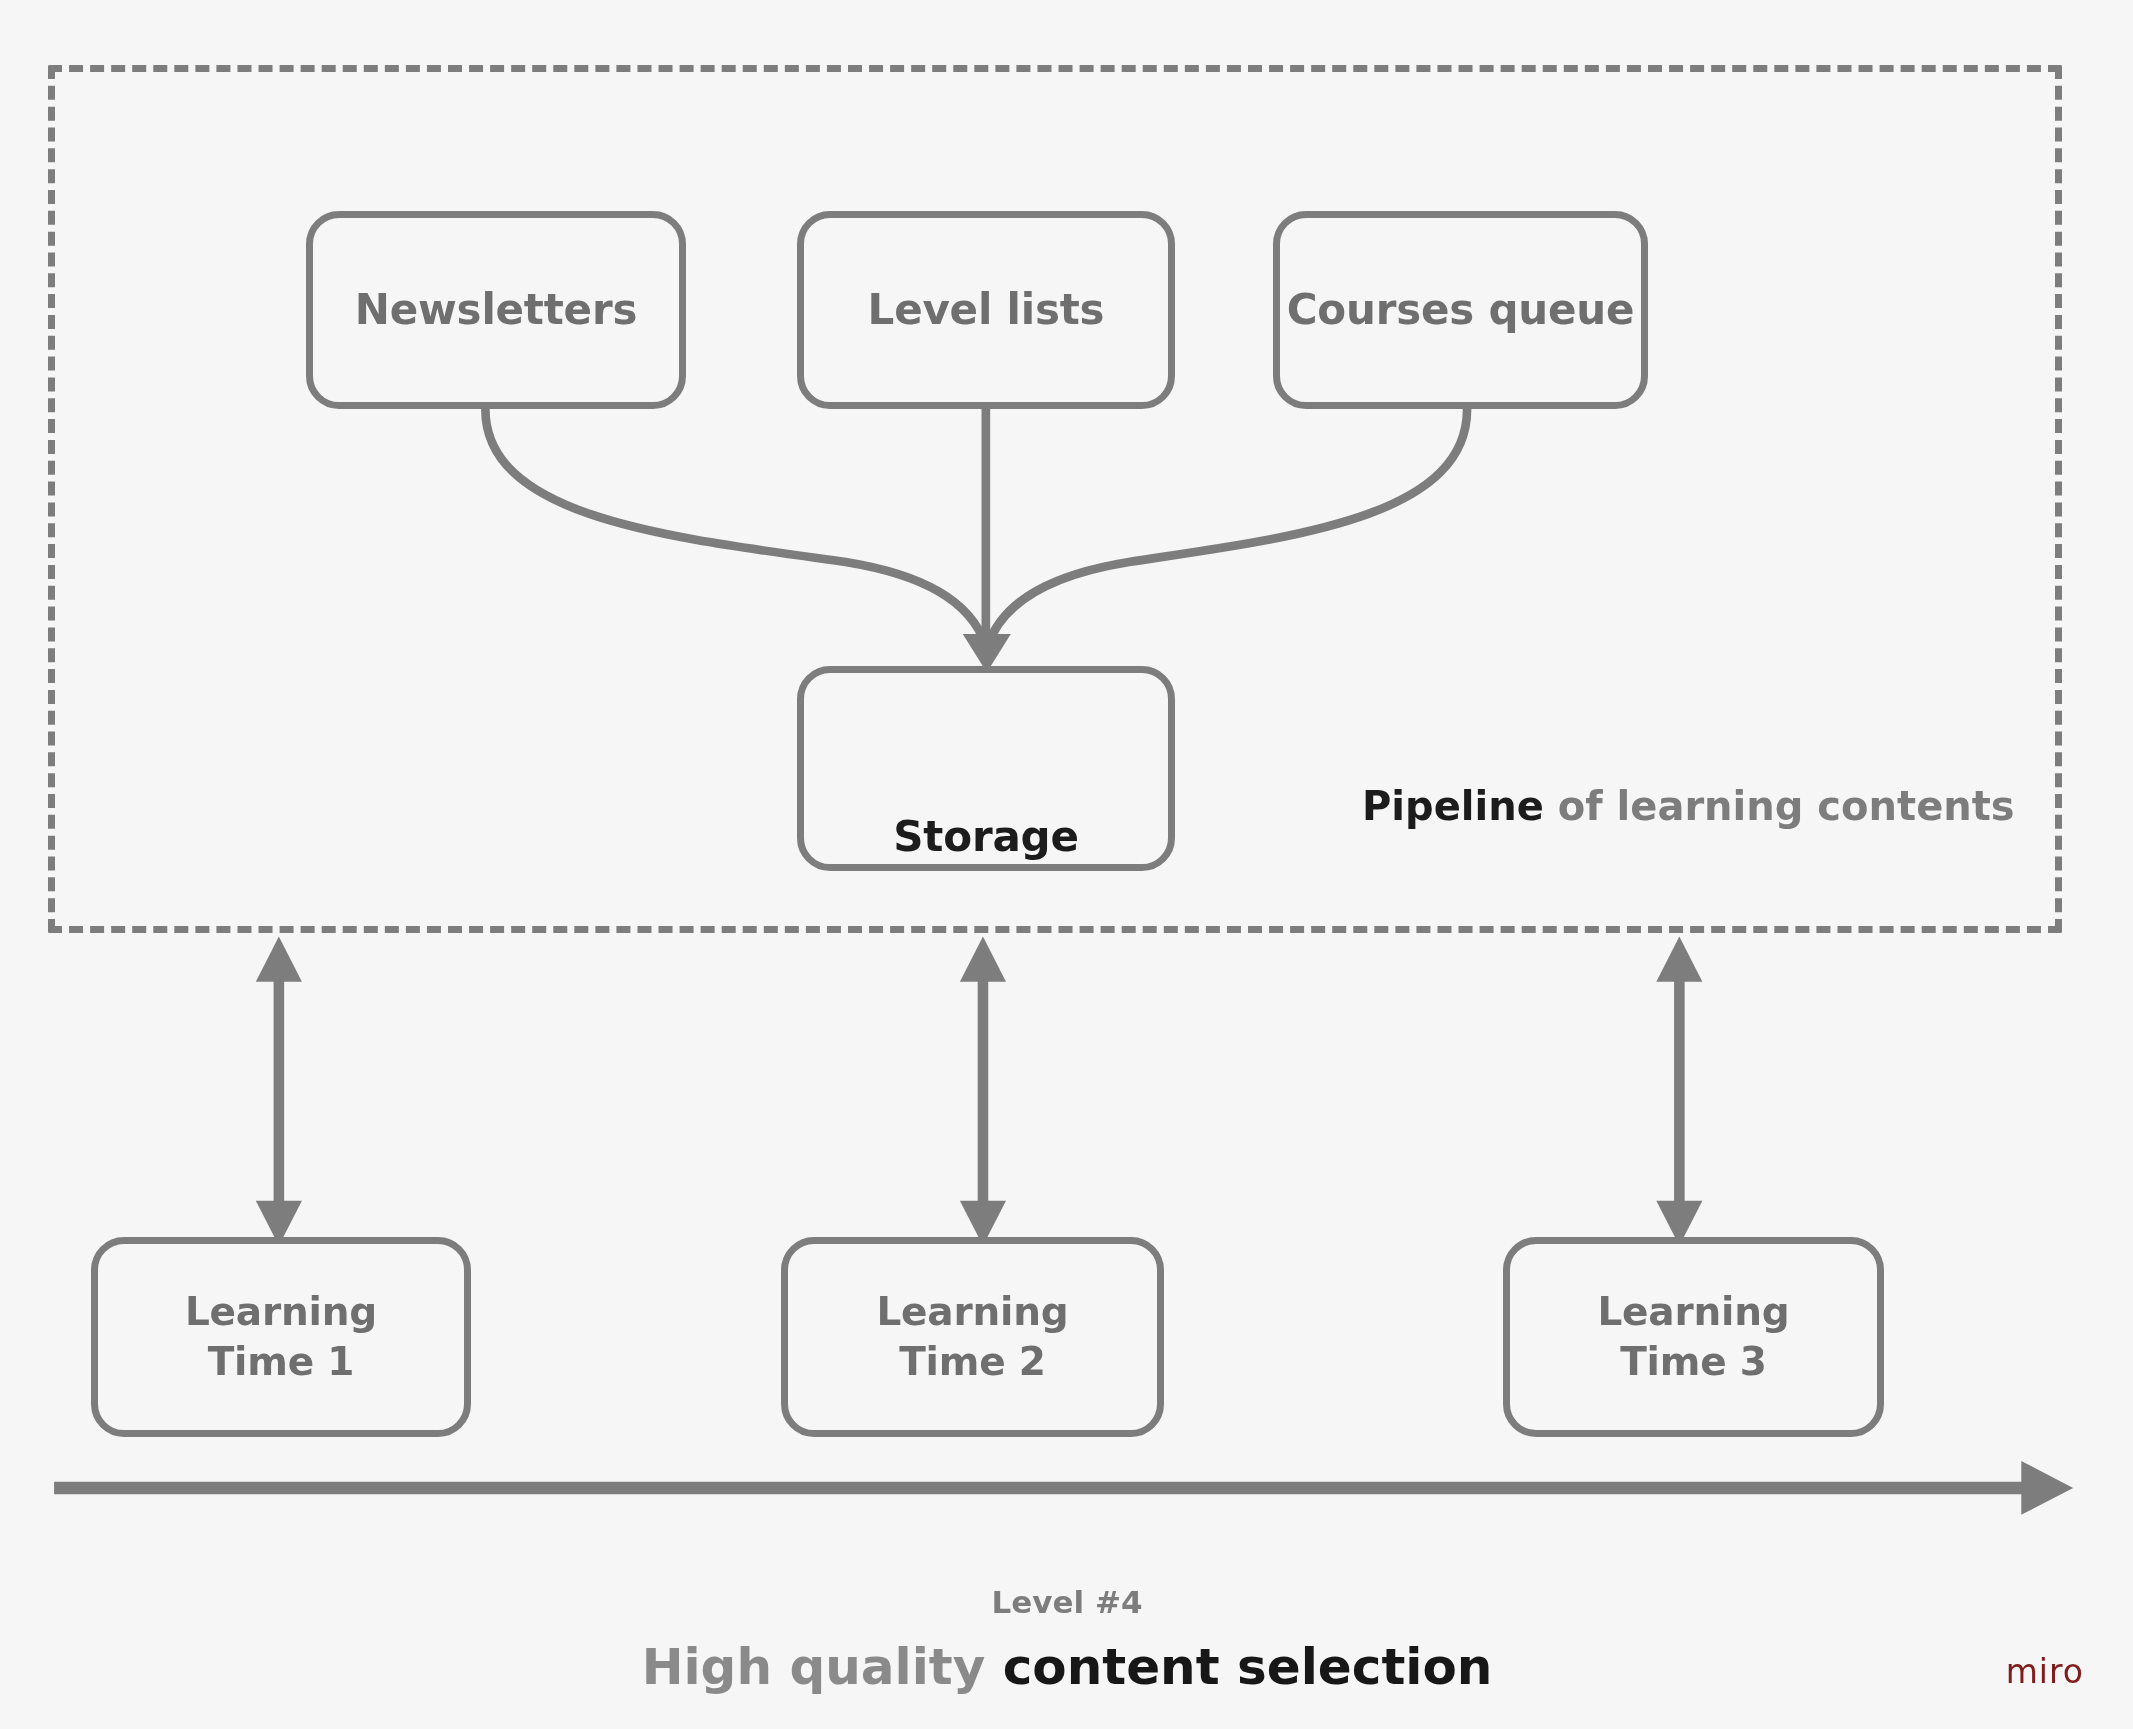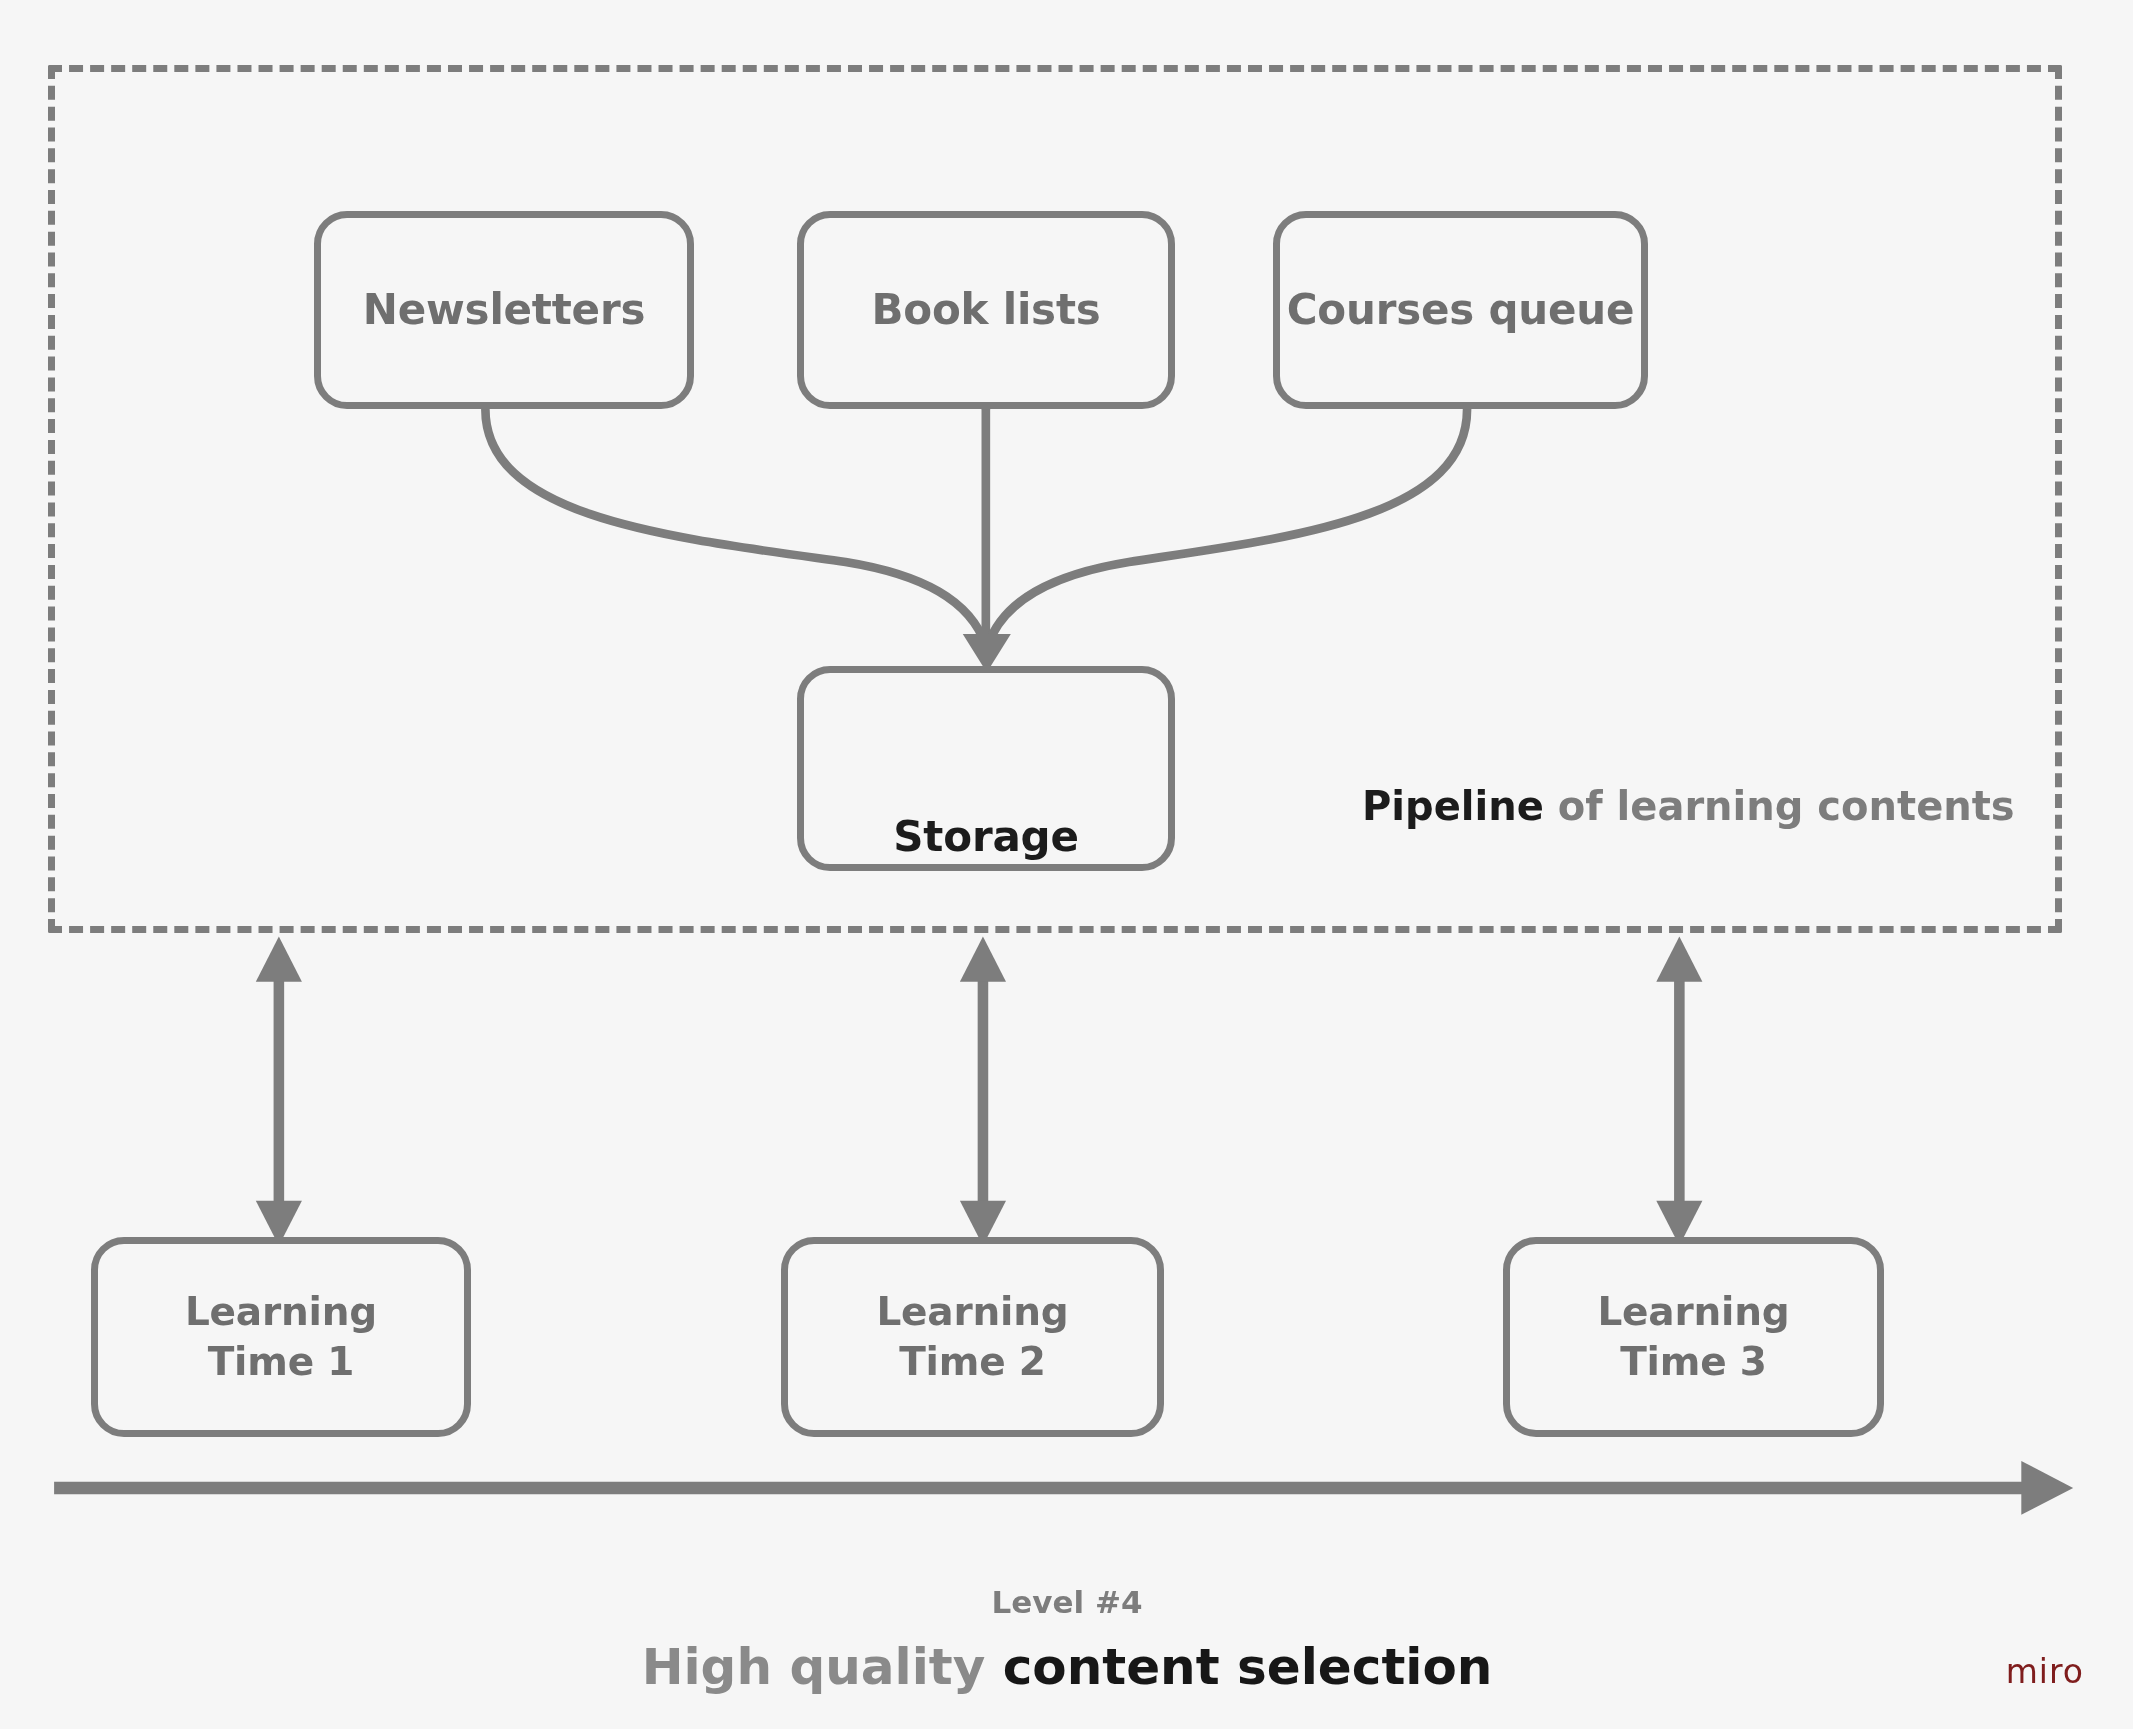--- a/index.html
+++ b/index.html
@@ -35,21 +35,21 @@
     text-align:center;
   }
   .node .node-label {
     font-weight:bold;
     color:#6f6f6f;
     line-height:1.28;
     letter-spacing:-0.2px;
   }
   .node.dark .node-label { color:#1c1c1c; }
 
-  #node-newsletters { left:314px; top:211px; width:380px; height:198px; }
+  #node-newsletters { left:306px; top:211px; width:380px; height:198px; }
   #node-booklists  { left:797px; top:211px; width:378px; height:198px; }
   #node-courses    { left:1273px; top:211px; width:375px; height:198px; }
   #node-storage    { left:797px; top:666px; width:378px; height:205px;align-items:flex-end; }
 
   #node-newsletters .node-label,
   #node-booklists .node-label,
   #node-courses .node-label,
   #node-storage .node-label { font-size:42px; }
 
   #node-lt1 { left:91px;  top:1237px; width:380px; height:200px; }
@@ -143,21 +143,21 @@
       <line x1="56" y1="1549" x2="2118" y2="1549" stroke="#7d7d7d" stroke-width="13"></line>
       <path d="M2158,1549 L2104,1521 L2104,1577 Z" fill="#7d7d7d"></path>
     </g>
   </svg>
 
   <div class="node" id="node-newsletters">
     <span class="node-label">Newsletters</span>
   </div>
 
   <div class="node" id="node-booklists">
-    <span class="node-label">Book lists</span>
+    <span class="node-label">Level lists</span>
   </div>
 
   <div class="node" id="node-courses">
     <span class="node-label">Courses queue</span>
   </div>
 
   <div class="node dark" id="node-storage">
     <span class="node-label">Storage</span>
   </div>
 

